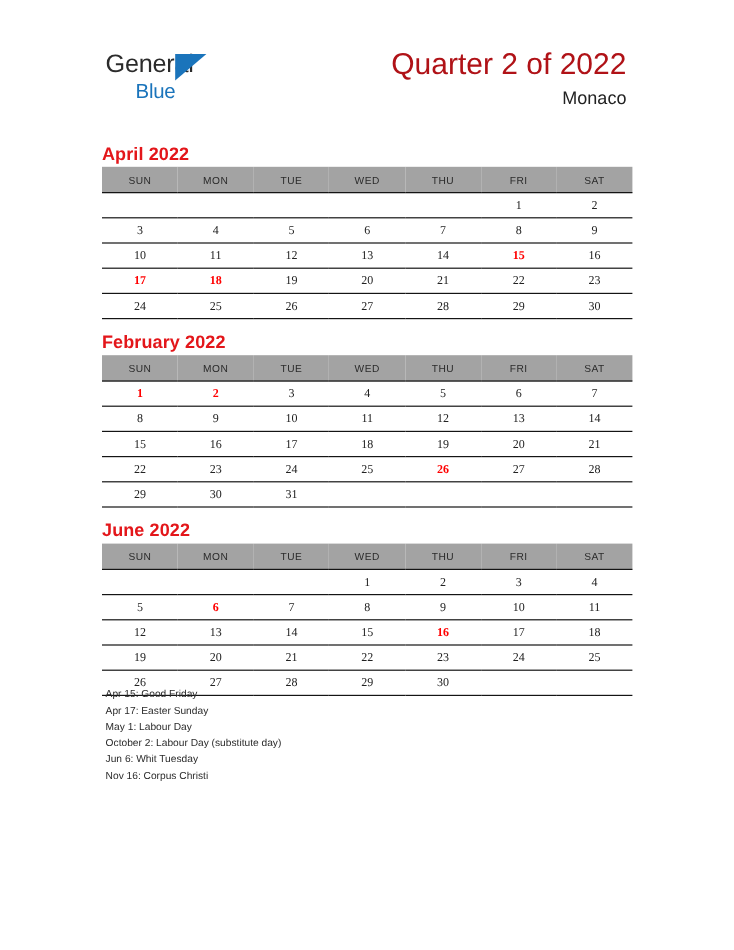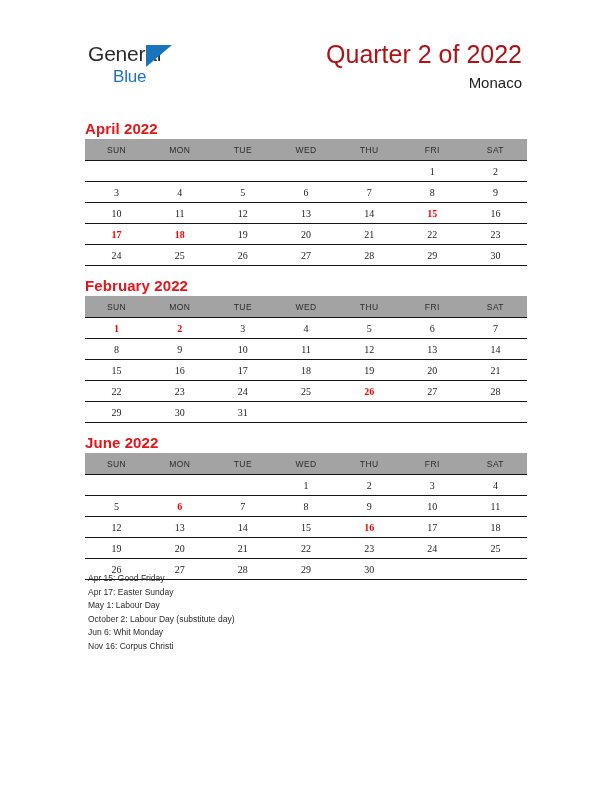--- a/index.html
+++ b/index.html
@@ -352,15 +352,15 @@
         </tr>
       </tbody>
   </table>
 </div>
 
 <div id="holiday-list">
     <div class="holiday-item">Apr 15: Good Friday</div>
     <div class="holiday-item">Apr 17: Easter Sunday</div>
     <div class="holiday-item">May 1: Labour Day</div>
     <div class="holiday-item">October 2: Labour Day (substitute day)</div>
-    <div class="holiday-item">Jun 6: Whit Monday</div>
+    <div class="holiday-item">Jun 6: Whit Tuesday</div>
     <div class="holiday-item">Nov 16: Corpus Christi</div>
   </div>
 
 </body></html>

